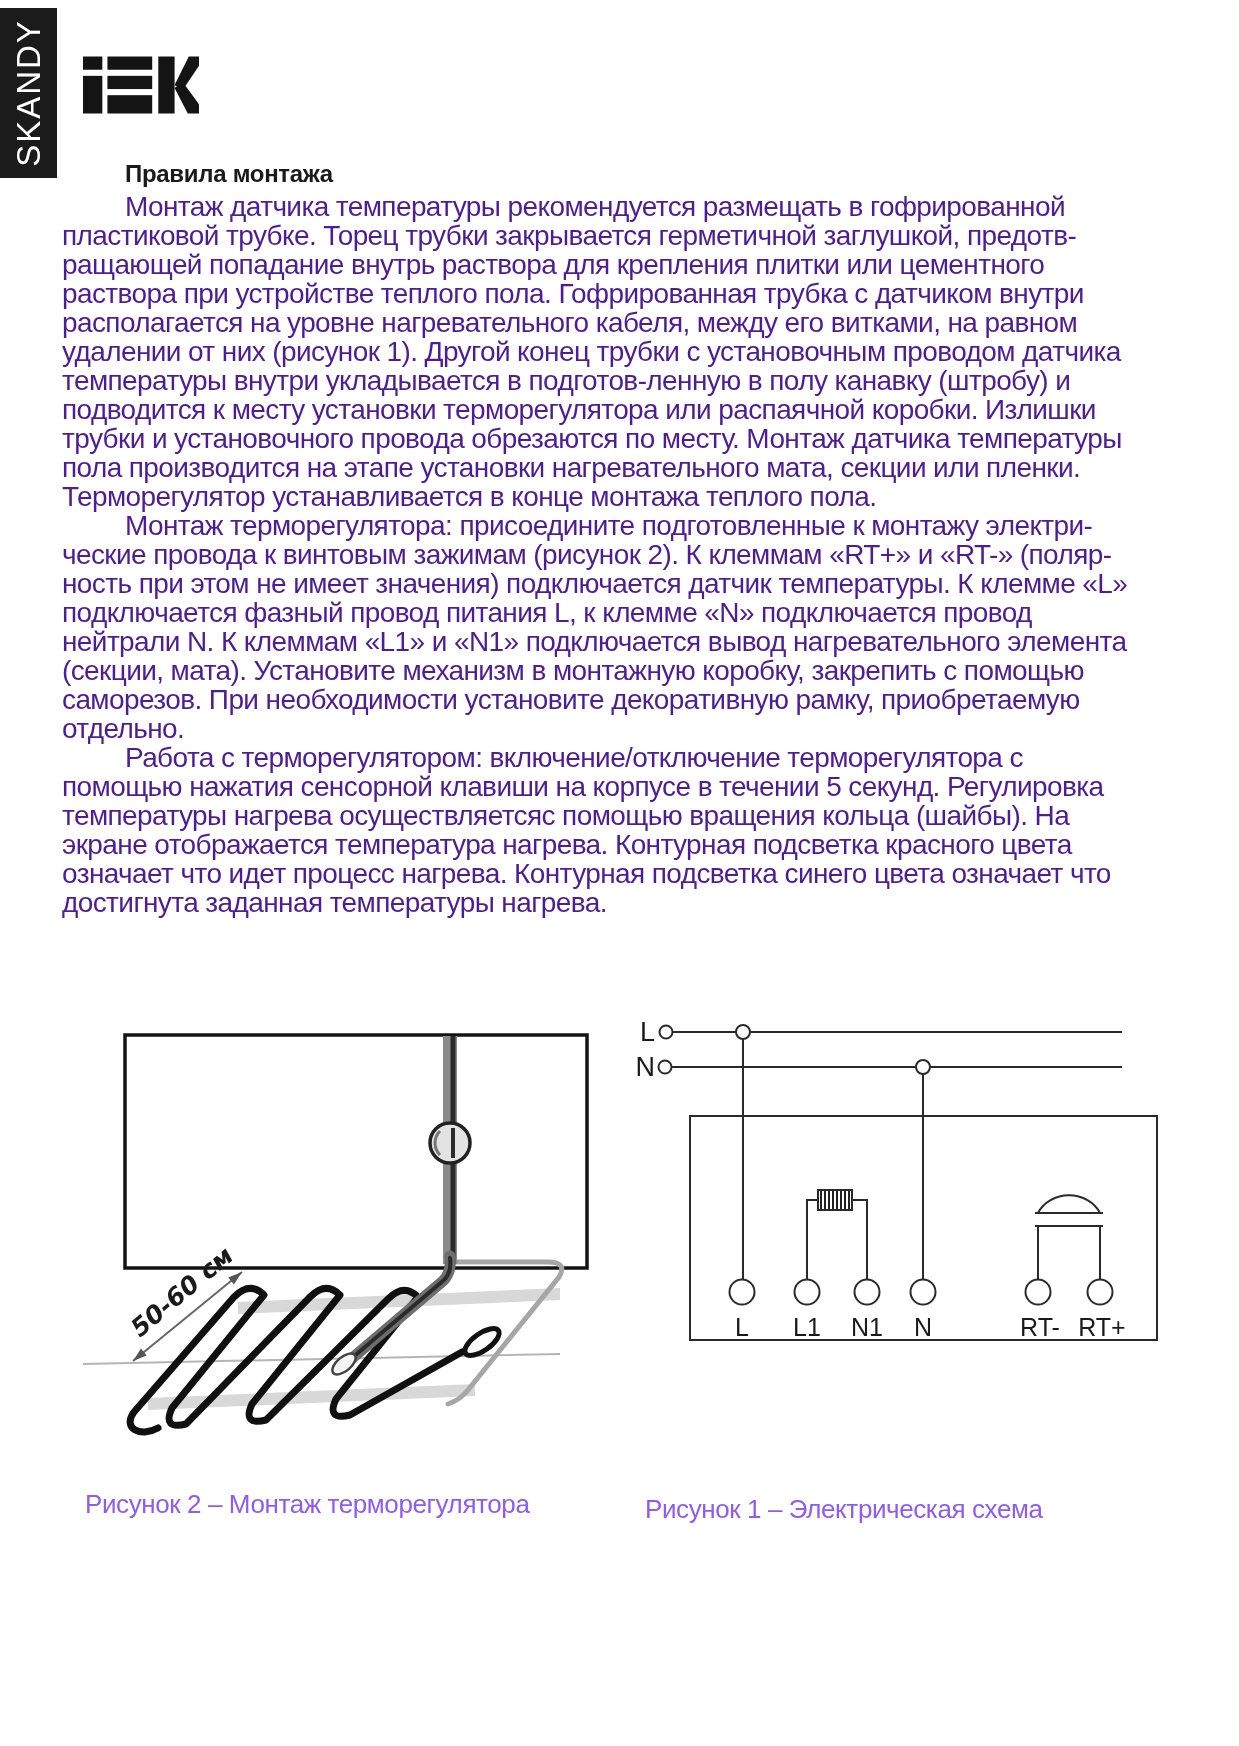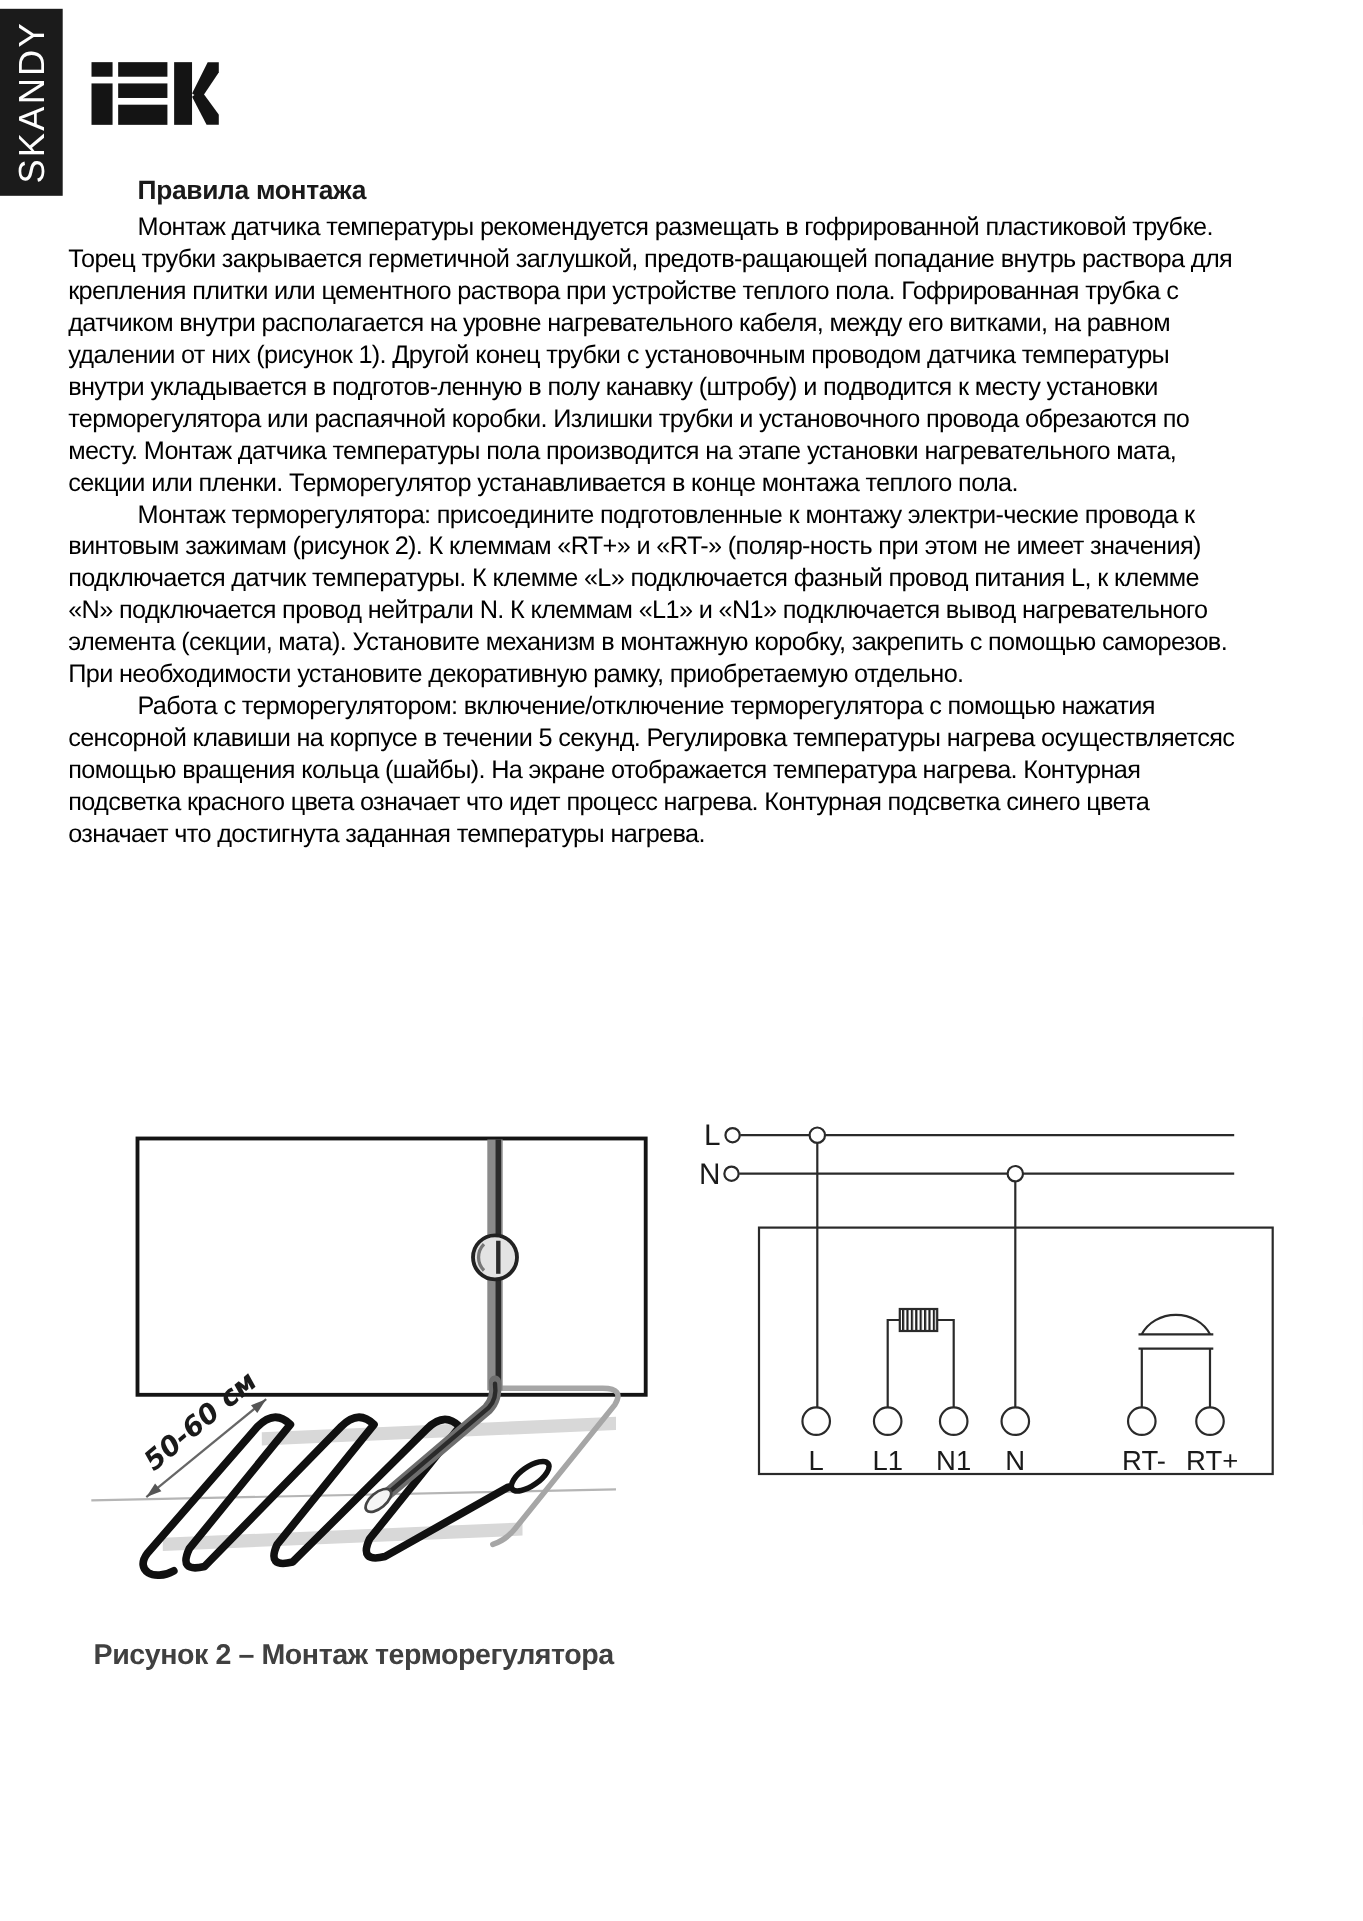--- a/index.html
+++ b/index.html
@@ -22,30 +22,29 @@
     color:#ffffff;font-size:33px;font-weight:500;letter-spacing:2px;
     white-space:nowrap;
   }
   .logo{position:absolute;left:83px;top:56px;width:116px;height:58px;}
   .heading{
     position:absolute;left:125px;top:160px;
     font-size:24px;font-weight:700;letter-spacing:-0.3px;
   }
   .bodytext{
     position:absolute;left:62px;top:192px;width:1066px;
-    font-size:23px;line-height:29px;letter-spacing:-0.6px;
-    color:#000000;
+    font-size:28px;line-height:29px;letter-spacing:-0.6px;
+    color:#4c1d95;
   }
   .bodytext p{margin:0;text-indent:63px;}
   .bodytext .lead{font-weight:400;}
   .figsvg{position:absolute;}
   .caption{
-    position:absolute;font-size:26px;letter-spacing:-0.4px;color:#404040;
+    position:absolute;font-size:26px;letter-spacing:-0.4px;color:#8b5cf6;
     line-height:35px;
-    font-weight:bold;
   }
 </style>
 </head>
 <body>
 
 <div class="page">
 
   <div class="sidebar">
     <span class="vlabel">SKANDY</span>
   </div>
@@ -146,15 +145,16 @@
       <text x="807" y="1336" text-anchor="middle">L1</text>
       <text x="867" y="1336" text-anchor="middle">N1</text>
       <text x="923" y="1336" text-anchor="middle">N</text>
       <text x="1040" y="1336" text-anchor="middle">RT-</text>
       <text x="1102" y="1336" text-anchor="middle">RT+</text>
     </g>
   </svg>
 
   <div class="caption" style="left:85px;top:1487px">Рисунок 2 – Монтаж терморегулятора</div>
   <div class="caption" style="left:645px;top:1492px">
+    <div>Рисунок 1 – Электрическая схема</div>
   </div>
 
 </div>
 
 </body></html>

